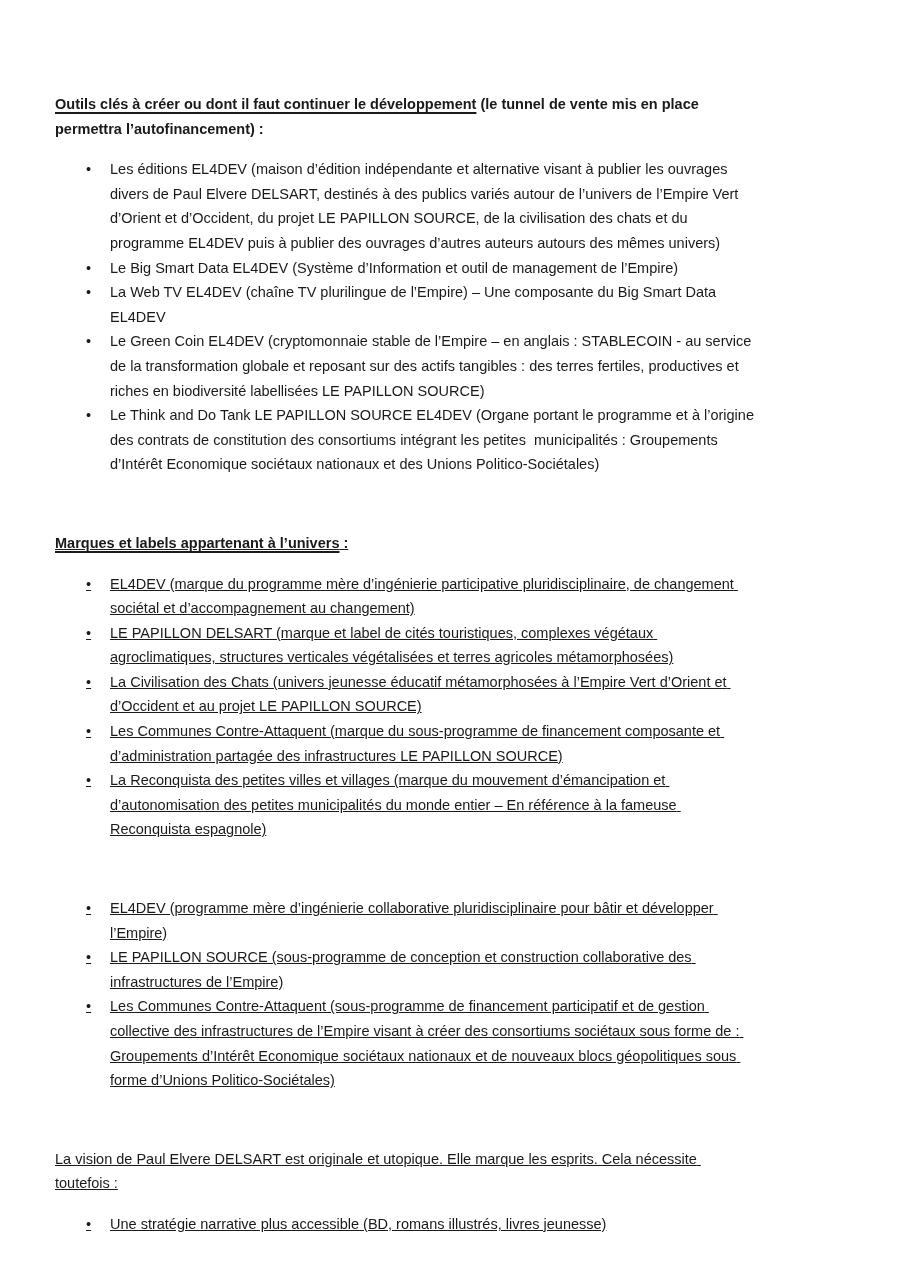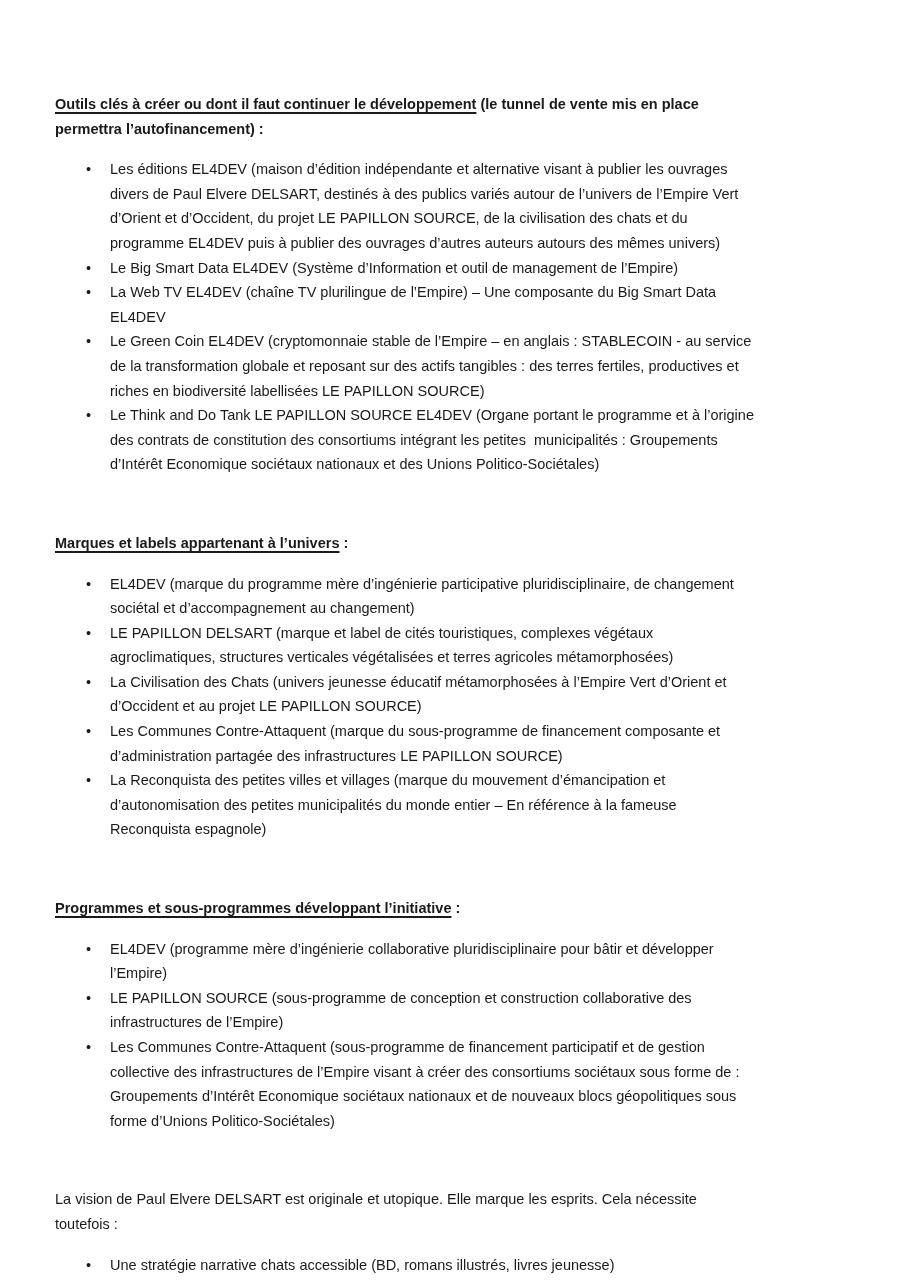--- a/index.html
+++ b/index.html
@@ -23,21 +23,21 @@
     font-size: 14.5px;
     font-weight: bold;
     line-height: 24.6px;
     white-space: pre-wrap;
   }
   .section-heading .u {
     text-decoration: underline;
     text-decoration-thickness: 1.5px;
     text-underline-offset: 3px;
   }
-  .section + .section { margin-top: 54px; }
+  .section + .section { margin-top: 54px; text-decoration: underline; }
   ul.bullet-list {
     list-style: none;
     margin-top: 16px;
   }
   ul.bullet-list li {
     display: flex;
     align-items: flex-start;
   }
   ul.bullet-list .bullet {
     flex: 0 0 55px;
@@ -104,21 +104,20 @@
           <span class="li-text">Les Communes Contre-Attaquent (marque du sous-programme de financement composante et d’administration partagée des infrastructures LE PAPILLON SOURCE)</span>
         </li>
       <li>
           <span class="bullet">•</span>
           <span class="li-text">La Reconquista des petites villes et villages (marque du mouvement d’émancipation et d’autonomisation des petites municipalités du monde entier – En référence à la fameuse Reconquista espagnole)</span>
         </li>
     </ul>
   </div>
 
   <div class="section">
-    <h2 class="section-heading"><span class="u">Programmes et sous-programmes développant l’initiative</span><span> :</span></h2>
     <ul class="bullet-list">
       <li>
           <span class="bullet">•</span>
           <span class="li-text">EL4DEV (programme mère d’ingénierie collaborative pluridisciplinaire pour bâtir et développer l’Empire)</span>
         </li>
       <li>
           <span class="bullet">•</span>
           <span class="li-text">LE PAPILLON SOURCE (sous-programme de conception et construction collaborative des infrastructures de l’Empire)</span>
         </li>
       <li>
@@ -126,18 +125,18 @@
           <span class="li-text">Les Communes Contre-Attaquent (sous-programme de financement participatif et de gestion collective des infrastructures de l’Empire visant à créer des consortiums sociétaux sous forme de : Groupements d’Intérêt Economique sociétaux nationaux et de nouveaux blocs géopolitiques sous forme d’Unions Politico-Sociétales)</span>
         </li>
     </ul>
   </div>
 
   <div class="section">
     <p class="para">La vision de Paul Elvere DELSART est originale et utopique. Elle marque les esprits. Cela nécessite toutefois :</p>
     <ul class="bullet-list">
       <li>
           <span class="bullet">•</span>
-          <span class="li-text">Une stratégie narrative chats accessible (BD, romans illustrés, livres jeunesse)</span>
+          <span class="li-text">Une stratégie narrative plus accessible (BD, romans illustrés, livres jeunesse)</span>
         </li>
     </ul>
   </div>
 
 </div>
 
 </body></html>

